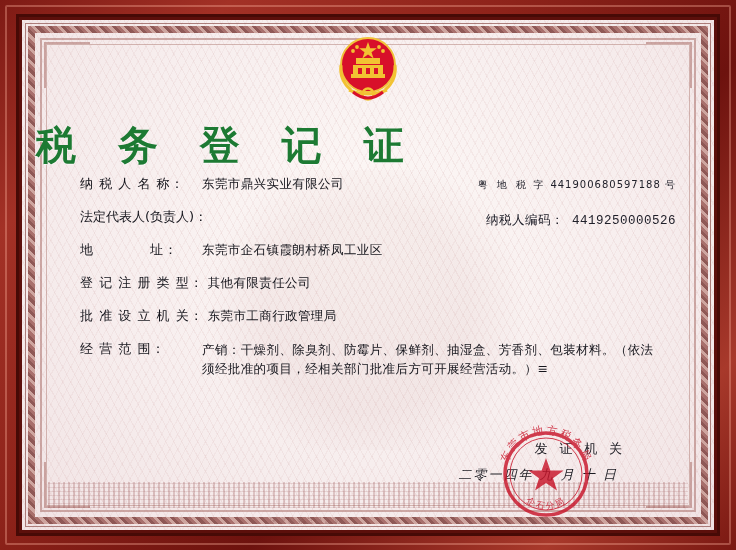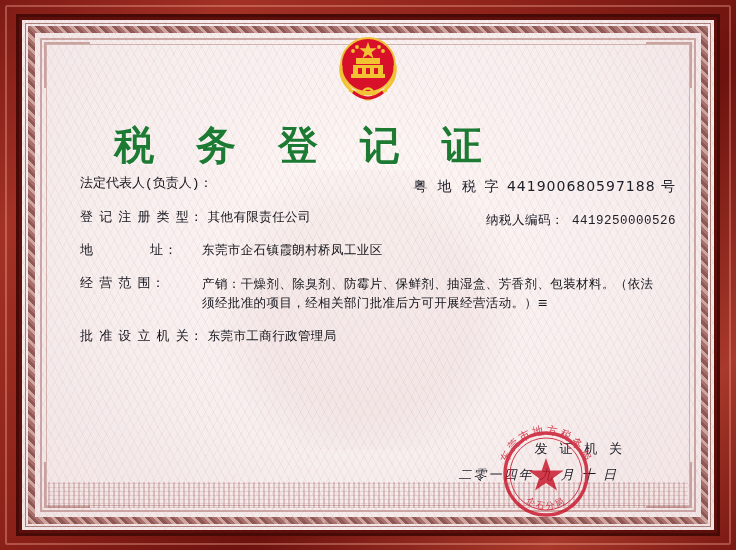--- a/index.html
+++ b/index.html
@@ -140,36 +140,36 @@
     width: 78px;
     height: 80px;
   }
 
   
   #doc-title {
     position: absolute;
     top: 98px;
     left: 0;
     width: 552px;
-    text-align: center;
+    text-align: left;
     font-family: "DejaVu Serif", serif;
     font-size: 40px;
     font-weight: bold;
     letter-spacing: 14px;
     text-indent: 14px;
     color: #1d7a33;
     text-shadow: 0 1px 0 rgba(255,255,255,0.6);
   }
 
   
   #serial-line {
     position: absolute;
     top: 158px;
     right: 38px;
-    font-size: 14px;
+    font-size: 10px;
     color: #20202a;
     letter-spacing: 1px;
     white-space: nowrap;
   }
   #serial-line .sp { letter-spacing: 3px; }
 
   #taxpayer-no-line {
     position: absolute;
     top: 192px;
     right: 38px;
@@ -193,21 +193,21 @@
     margin-bottom: 15px;
   }
   .field-label {
     flex: 0 0 118px;
     font-size: 13px;
     color: #15151c;
     letter-spacing: 1px;
     white-space: nowrap;
     line-height: 18px;
   }
-  .field-label.wide { letter-spacing: 0px; font-family: Liberation Mono, monospace; }
+  .field-label.wide { letter-spacing: 0px; }
   .field-value {
     flex: 1 1 auto;
     font-size: 12.5px;
     color: #15151c;
     line-height: 18px;
     letter-spacing: .4px;
     padding-left: 4px;
   }
   .field-value.multi { line-height: 19px; }
 
@@ -316,43 +316,47 @@
       <span>号</span>
     </div>
 
     <div id="taxpayer-no-line">
       <span>纳税人编码：</span>
       <span>4419250000526</span>
     </div>
 
     <div id="fields">
 
+      <div class="field-row">
+        <div class="field-label">纳 税 人 名 称：</div>
+        <div class="field-value">东莞市鼎兴实业有限公司</div>
+      </div>
 
       <div class="field-row">
         <div class="field-label wide">法定代表人(负责人)：</div>
+      </div>
+
+      <div class="field-row">
+        <div class="field-label">地　　　　址：</div>
+        <div class="field-value">东莞市企石镇霞朗村桥凤工业区</div>
       </div>
 
       <div class="field-row">
         <div class="field-label">登 记 注 册 类 型：</div>
         <div class="field-value">其他有限责任公司</div>
       </div>
 
       <div class="field-row">
-        <div class="field-label">地　　　　址：</div>
-        <div class="field-value">东莞市企石镇霞朗村桥凤工业区</div>
+        <div class="field-label">批 准 设 立 机 关：</div>
+        <div class="field-value">东莞市工商行政管理局</div>
       </div>
 
       <div class="field-row">
         <div class="field-label">经 营 范 围：</div>
         <div class="field-value multi">产销：干燥剂、除臭剂、防霉片、保鲜剂、抽湿盒、芳香剂、包装材料。（依法须经批准的项目，经相关部门批准后方可开展经营活动。）≡</div>
-      </div>
-
-      <div class="field-row">
-        <div class="field-label">批 准 设 立 机 关：</div>
-        <div class="field-value">东莞市工商行政管理局</div>
       </div>
 
 
     </div>
 
     <div id="issuer-line">发 证 机 关</div>
     <div id="date-line">二零一四年 九 月 十 日</div>
 
     <div id="seal">
       <svg viewBox="0 0 108 108" width="108" height="108" opacity="0.82">

